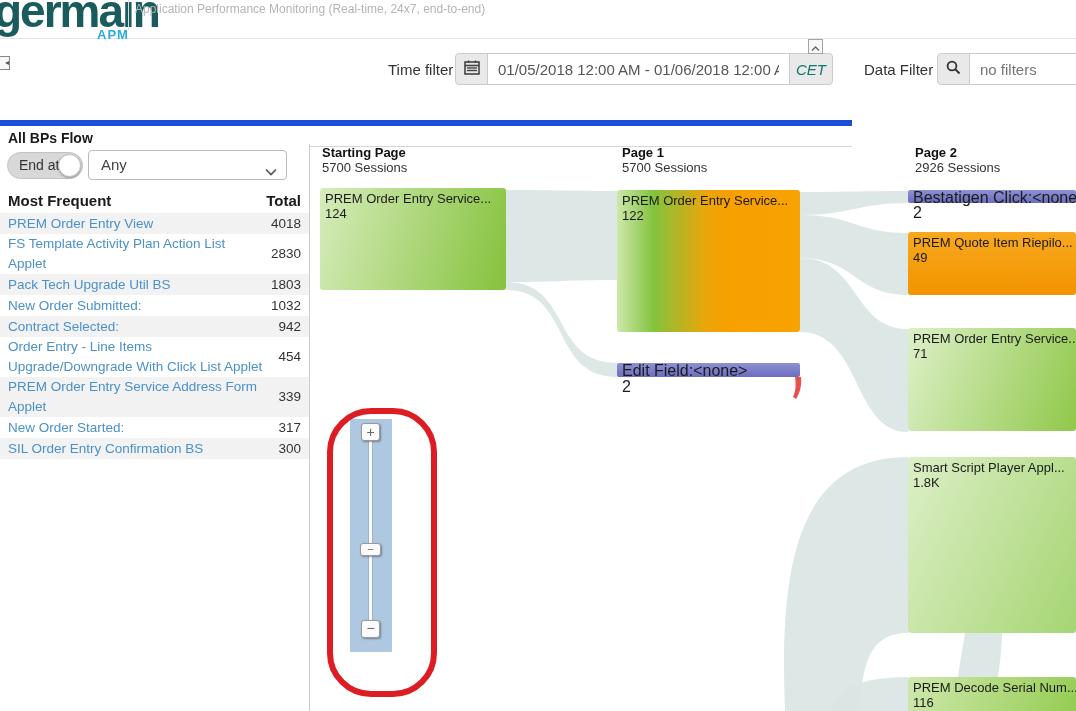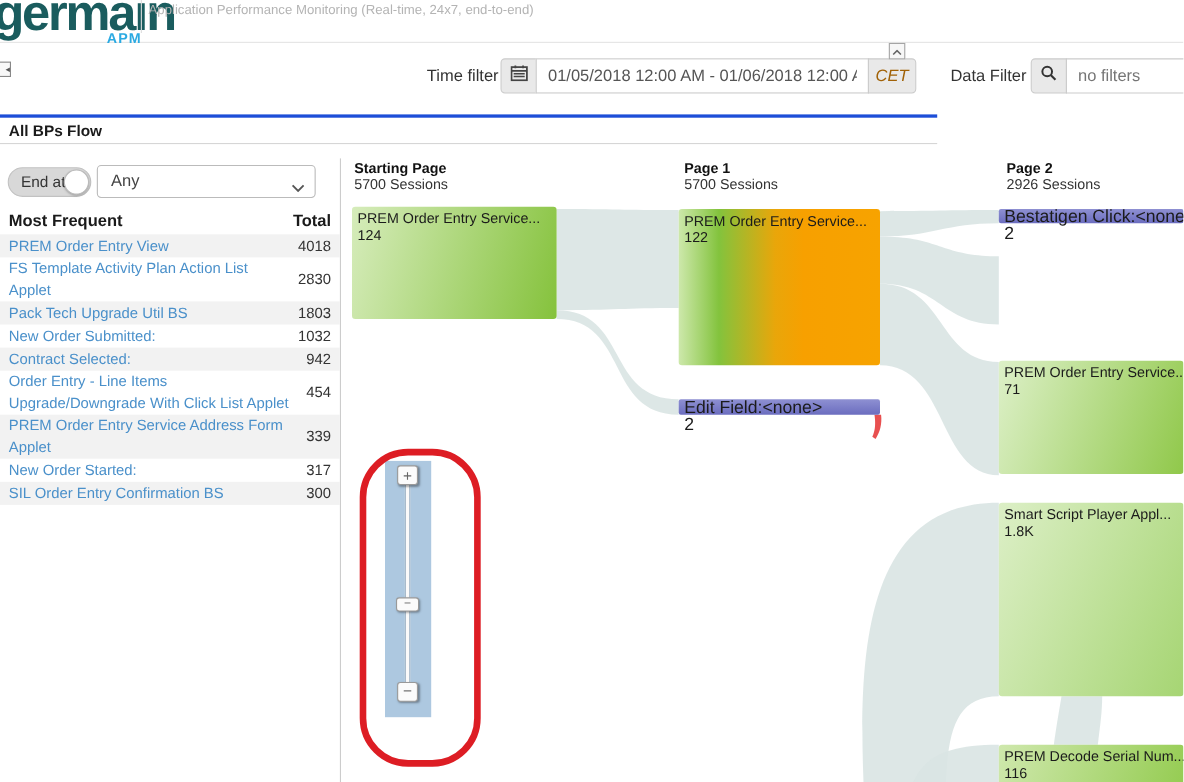--- a/index.html
+++ b/index.html
@@ -14,33 +14,33 @@
   
   .collapse-left{position:absolute;left:-3px;top:56px;width:11px;height:12px;border:1px solid #888;background:#f8f8f8;font-size:8px;line-height:11px;text-align:right;color:#555;}
   .flabel{position:absolute;top:61px;font-size:15px;color:#333;}
   .lbl-time{left:388px;}
   .lbl-data{left:864px;}
   .grp{position:absolute;top:53px;height:32px;display:flex;box-sizing:border-box;}
   .grp-time{left:455px;}
   .grp-data{left:937px;}
   .addon{box-sizing:border-box;height:32px;background:#e9e9e9;border:1px solid #ccc;display:flex;align-items:center;justify-content:center;}
   .addon.cal{width:33px;border-radius:4px 0 0 4px;}
-  .addon.cet{width:44px;margin-left:-1px;border-radius:0 4px 4px 0;font-style:italic;font-size:15px;color:#a16207;}
+  .addon.cet{width:44px;margin-left:-1px;border-radius:0 4px 4px 0;font-style:italic;font-size:15px;color:#0f766e;}
   .addon.mag{width:33px;border-radius:4px 0 0 4px;}
   .tinput{box-sizing:border-box;height:32px;border:1px solid #ccc;margin-left:-1px;padding:0 10px;
           font-family:"Liberation Sans",sans-serif;font-size:15px;color:#555;outline:none;}
   .time-input{width:303px;}
   .df-input{width:130px;border-radius:0 4px 4px 0;}
   .chevbox{position:absolute;left:808px;top:39px;width:13px;height:13px;border:1px solid #a5a5a5;background:#f7f7f7;
            display:flex;align-items:center;justify-content:center;}
   
   .crumbbar{position:absolute;left:0;top:87px;width:1076px;height:26px;background:#ededed;}
   .crumb{position:absolute;left:30px;top:0;line-height:26px;font-size:15px;color:#9c9c9c;}
-  .secbar{position:absolute;left:0;top:104px;width:852px;height:27px;box-sizing:border-box;
-          border-top:3px solid #1d4ed8;border-bottom:1px solid #d6d6d6;background:#fff;}
+  .secbar{position:absolute;left:0;top:120px;width:852px;height:27px;box-sizing:border-box;
+          border-top:6px solid #1d4ed8;border-bottom:1px solid #d6d6d6;background:#fff;}
   .sectitle{position:absolute;left:8px;top:0;line-height:25px;font-size:14px;font-weight:bold;color:#1a1a1a;}
   
   .sidebar{position:absolute;left:0;top:144px;width:310px;height:567px;border-right:1px solid #ccc;box-sizing:border-box;background:#fff;}
   .endat{position:absolute;left:7px;top:8px;width:76px;height:27px;box-sizing:border-box;border:1px solid #c2c2c2;
          border-radius:14px;background:#d8d8d8;}
   .endat .txt{position:absolute;left:11px;top:0;line-height:25px;font-size:14px;color:#333;}
   .endat .knob{position:absolute;right:1px;top:1px;width:23px;height:23px;border-radius:50%;background:#fff;
                border:1px solid #bbb;box-shadow:0 1px 2px rgba(0,0,0,.25);box-sizing:border-box;}
   .anysel{position:absolute;left:88px;top:6px;width:199px;height:30px;box-sizing:border-box;border:1px solid #bbb;
           border-radius:4px;background:#fff;}
@@ -241,20 +241,26 @@
   <div class="barnode n-edit">
     <div class="bar"></div>
     <div class="lbl">Edit Field:&lt;none&gt;</div>
     <div class="val">2</div>
   </div>
   <div class="barnode n-best">
     <div class="bar"></div>
     <div class="lbl">Bestatigen Click:&lt;none&gt;</div>
     <div class="val">2</div>
   </div>
+  <div class="node n-quote">
+    <div class="pad">
+        <div>PREM Quote Item Riepilo...</div>
+        <div>49</div>
+      </div>
+  </div>
   <div class="node n-oes71">
     <div class="pad">
         <div>PREM Order Entry Service...</div>
         <div>71</div>
       </div>
   </div>
   <div class="node n-smart">
     <div class="pad">
         <div>Smart Script Player Appl...</div>
         <div>1.8K</div>

